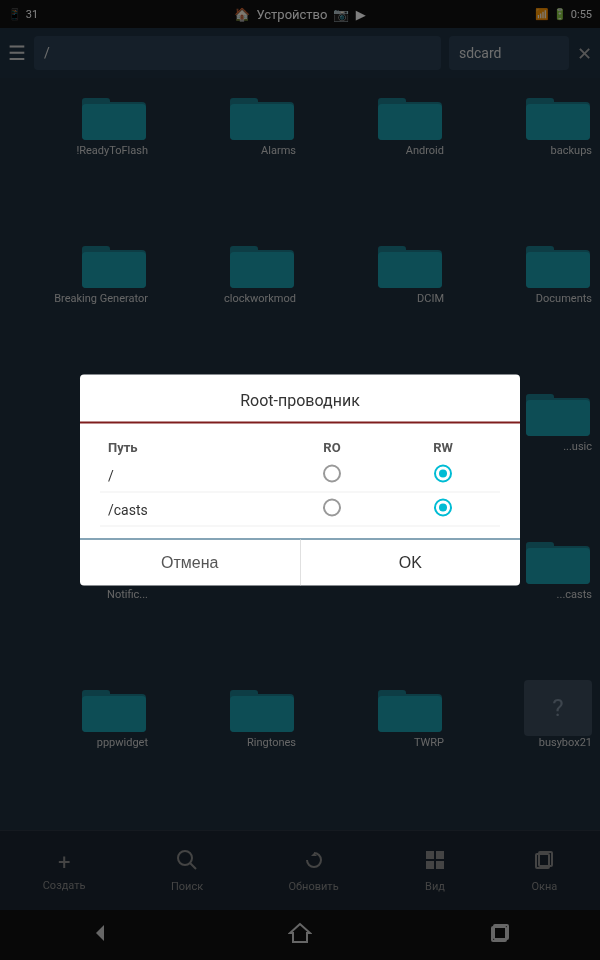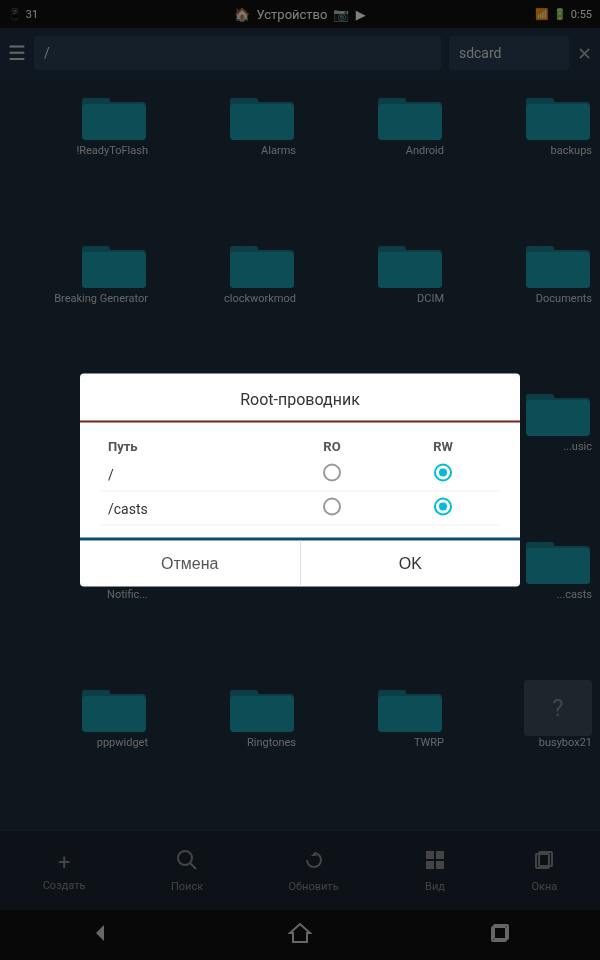--- a/index.html
+++ b/index.html
@@ -199,21 +199,21 @@
     .radio-btn.checked::after {
       content: '';
       position: absolute;
       top: 3px; left: 3px;
       width: 8px; height: 8px;
       border-radius: 50%;
       background: #00bcd4;
     }
     .dialog-actions {
       display: flex;
-      border-top: 3px solid #0c4a6e;
+      border-top: 1px solid #0c4a6e;
     }
     .dialog-btn {
       flex: 1;
       padding: 14px;
       font-size: 16px;
       background: none;
       border: none;
       cursor: pointer;
       color: #555;
       text-align: center;

